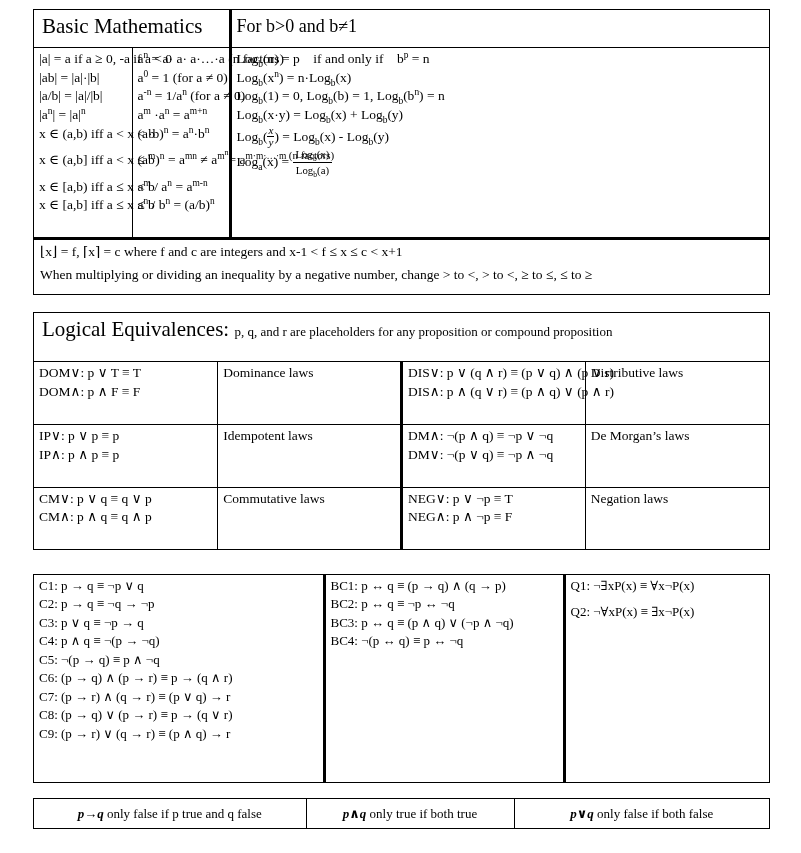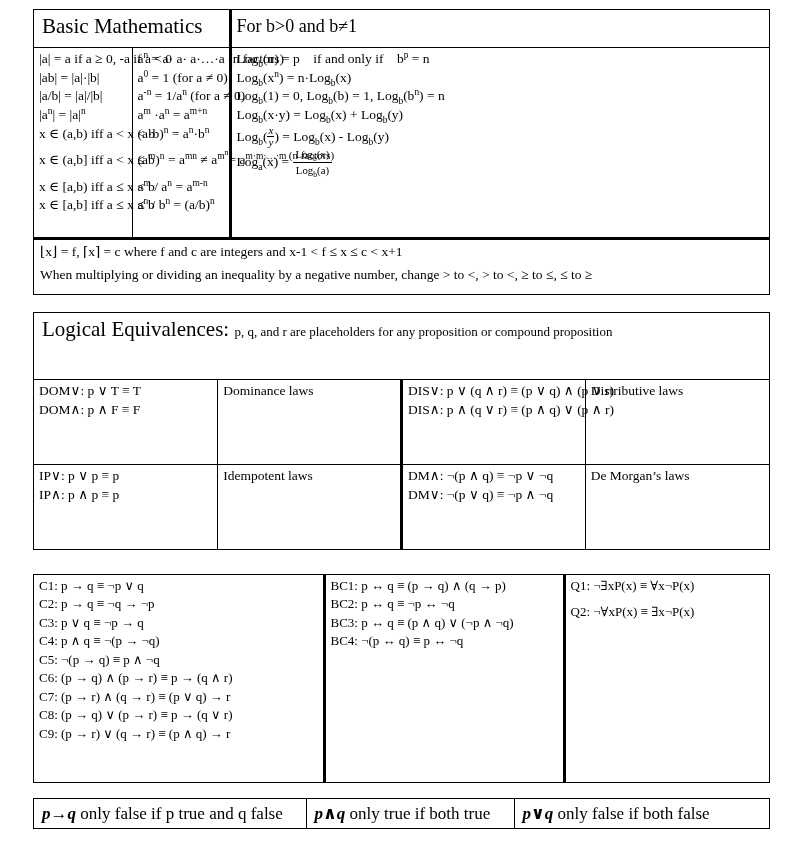--- a/index.html
+++ b/index.html
@@ -92,21 +92,21 @@
 
   
   #sec3{left:33px;top:574px;width:737px;height:209px;}
   #sec3 .m1{width:290px;}
   #sec3 .m2{width:240px;}
   #sec3 .m3{width:auto;}
   #sec3 td.body{font-size:13px;line-height:1.42;}
 
   
   #sec4{left:33px;top:798px;width:737px;height:31px;}
-  #sec4 td{font-size:17px;vertical-align:middle;padding:3px 8px;}
+  #sec4 td{font-size:13px;vertical-align:middle;padding:3px 8px;text-align:center;}
   #sec4 .f1{width:272px;}
   #sec4 .f2{width:208px;}
 </style>
 </head>
 <body>
 
 <div class="sheet">
 
   <div class="block" id="sec1">
     <table>
@@ -186,20 +186,32 @@
         </td>
         <td class="e2 thick-r bt">Idempotent laws</td>
         <td class="e3 br bt">
           <div class="ln">DM∧: ¬(p ∧ q) ≡ ¬p ∨ ¬q</div>
           <div class="ln">DM∨: ¬(p ∨ q) ≡ ¬p ∧ ¬q</div>
         </td>
         <td class="e4 bt">De Morgan’s laws</td>
       </tr>
 
 
+      <tr>
+        <td class="e1 br bt">
+          <div class="ln">CM∨: p ∨ q ≡ q ∨ p</div>
+          <div class="ln">CM∧: p ∧ q ≡ q ∧ p</div>
+        </td>
+        <td class="e2 thick-r bt">Commutative laws</td>
+        <td class="e3 br bt">
+          <div class="ln">NEG∨: p ∨ ¬p ≡ T</div>
+          <div class="ln">NEG∧: p ∧ ¬p ≡ F</div>
+        </td>
+        <td class="e4 bt">Negation laws</td>
+      </tr>
     </tbody>
       </table>
   </div>
 
   <div class="block" id="sec3">
     <table>
       <tbody>
       <tr>
         <td class="m1 body thick-r">
           <div class="ln">C1: p → q ≡ ¬p ∨ q</div>

